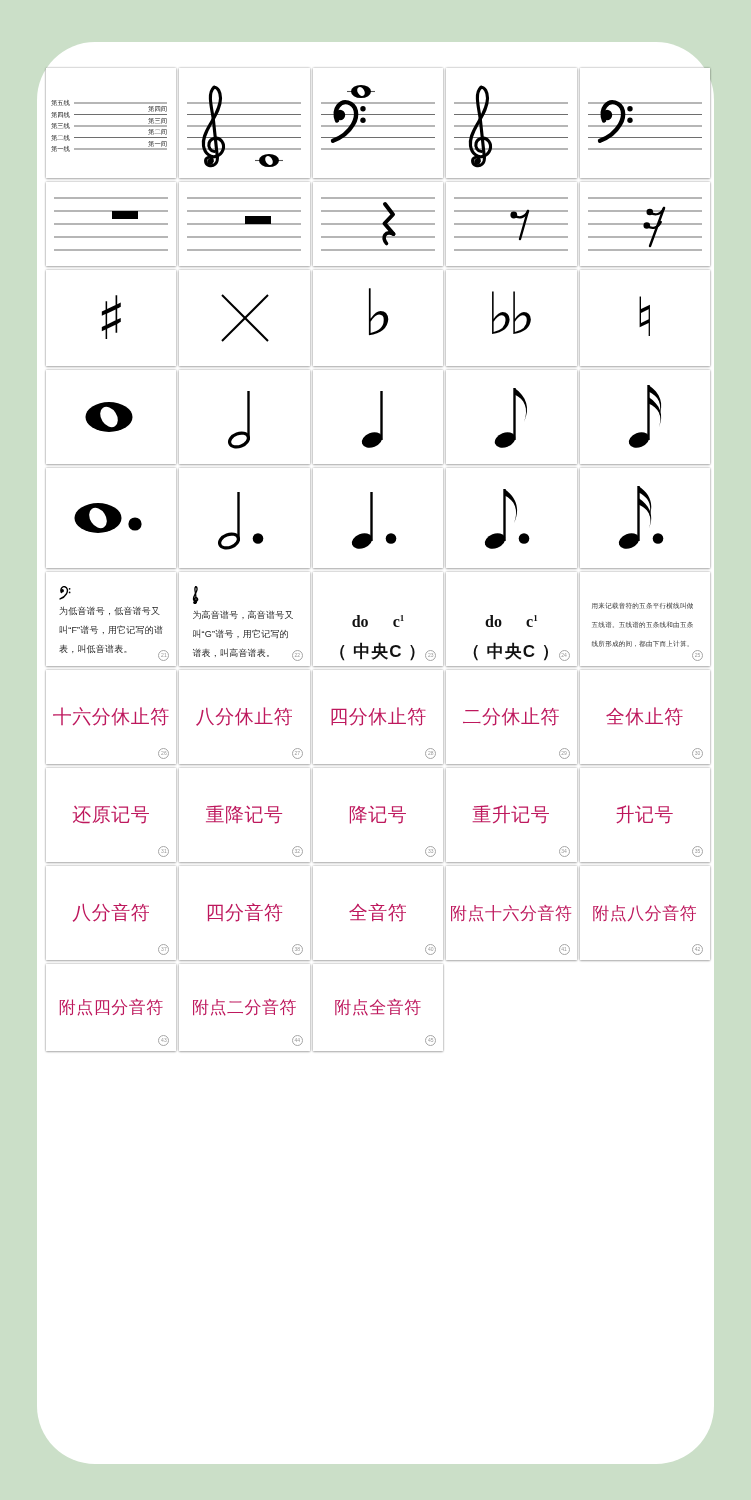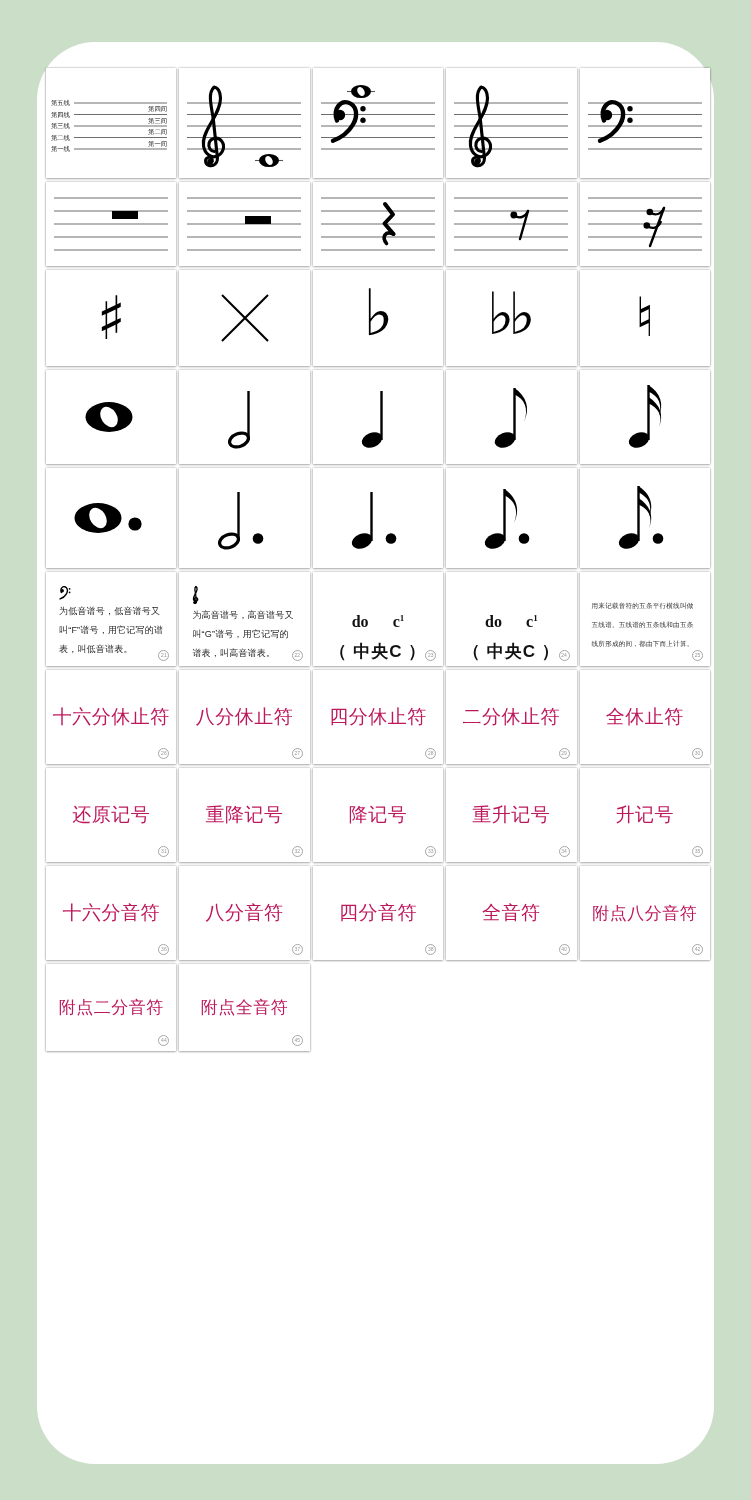--- a/index.html
+++ b/index.html
@@ -353,38 +353,42 @@
         </div>
         <div class="card">
           <span class="biglabel">重升记号</span>
           <span class="badge">34</span>
         </div>
         <div class="card">
           <span class="biglabel">升记号</span>
           <span class="badge">35</span>
         </div>
         <div class="card">
-          <span class="biglabel">十六分音符</span>
-          <span class="badge">36</span>
-        </div>
-        <div class="card">
           <span class="biglabel">八分音符</span>
           <span class="badge">37</span>
         </div>
         <div class="card">
           <span class="biglabel">四分音符</span>
           <span class="badge">38</span>
         </div>
         <div class="card">
           <span class="biglabel">全音符</span>
           <span class="badge">40</span>
         </div>
         <div class="card">
+          <span class="biglabel biglabel--long">附点十六分音符</span>
+          <span class="badge">41</span>
+        </div>
+        <div class="card">
           <span class="biglabel biglabel--long">附点八分音符</span>
           <span class="badge">42</span>
+        </div>
+        <div class="card">
+          <span class="biglabel biglabel--long">附点四分音符</span>
+          <span class="badge">43</span>
         </div>
         <div class="card">
           <span class="biglabel biglabel--long">附点二分音符</span>
           <span class="badge">44</span>
         </div>
         <div class="card">
           <span class="biglabel biglabel--long">附点全音符</span>
           <span class="badge">45</span>
         </div>
       </main>

